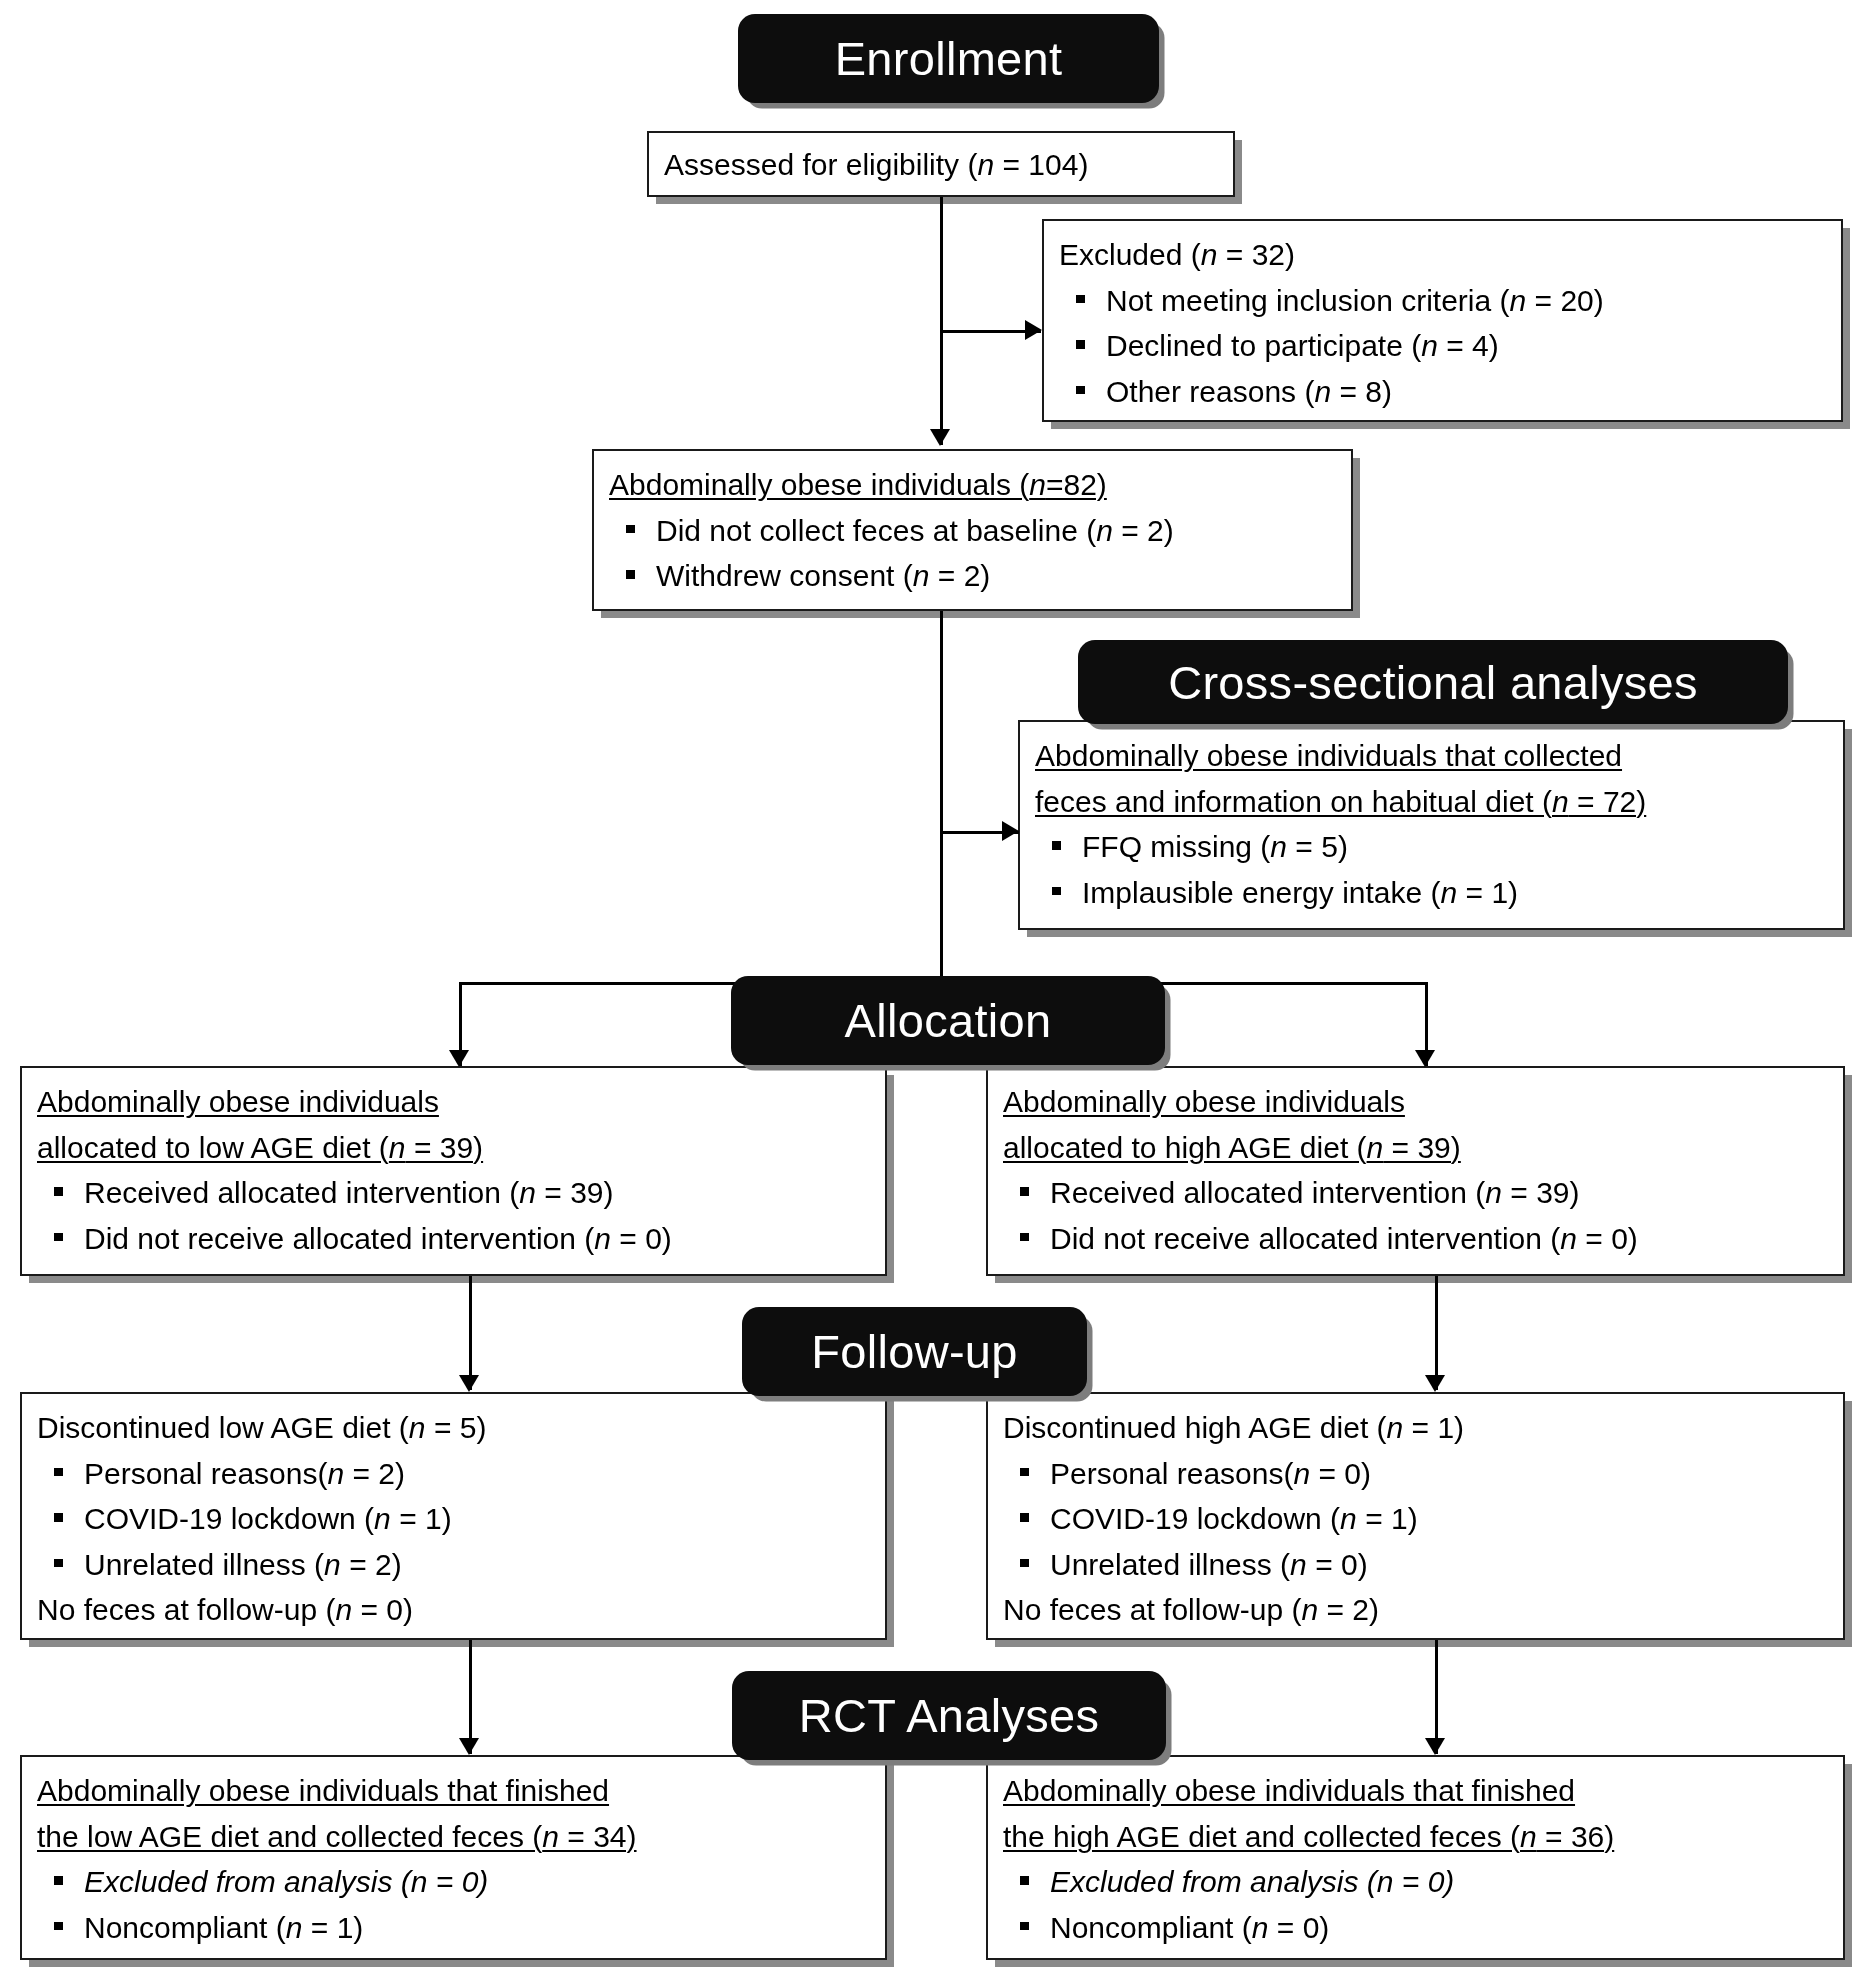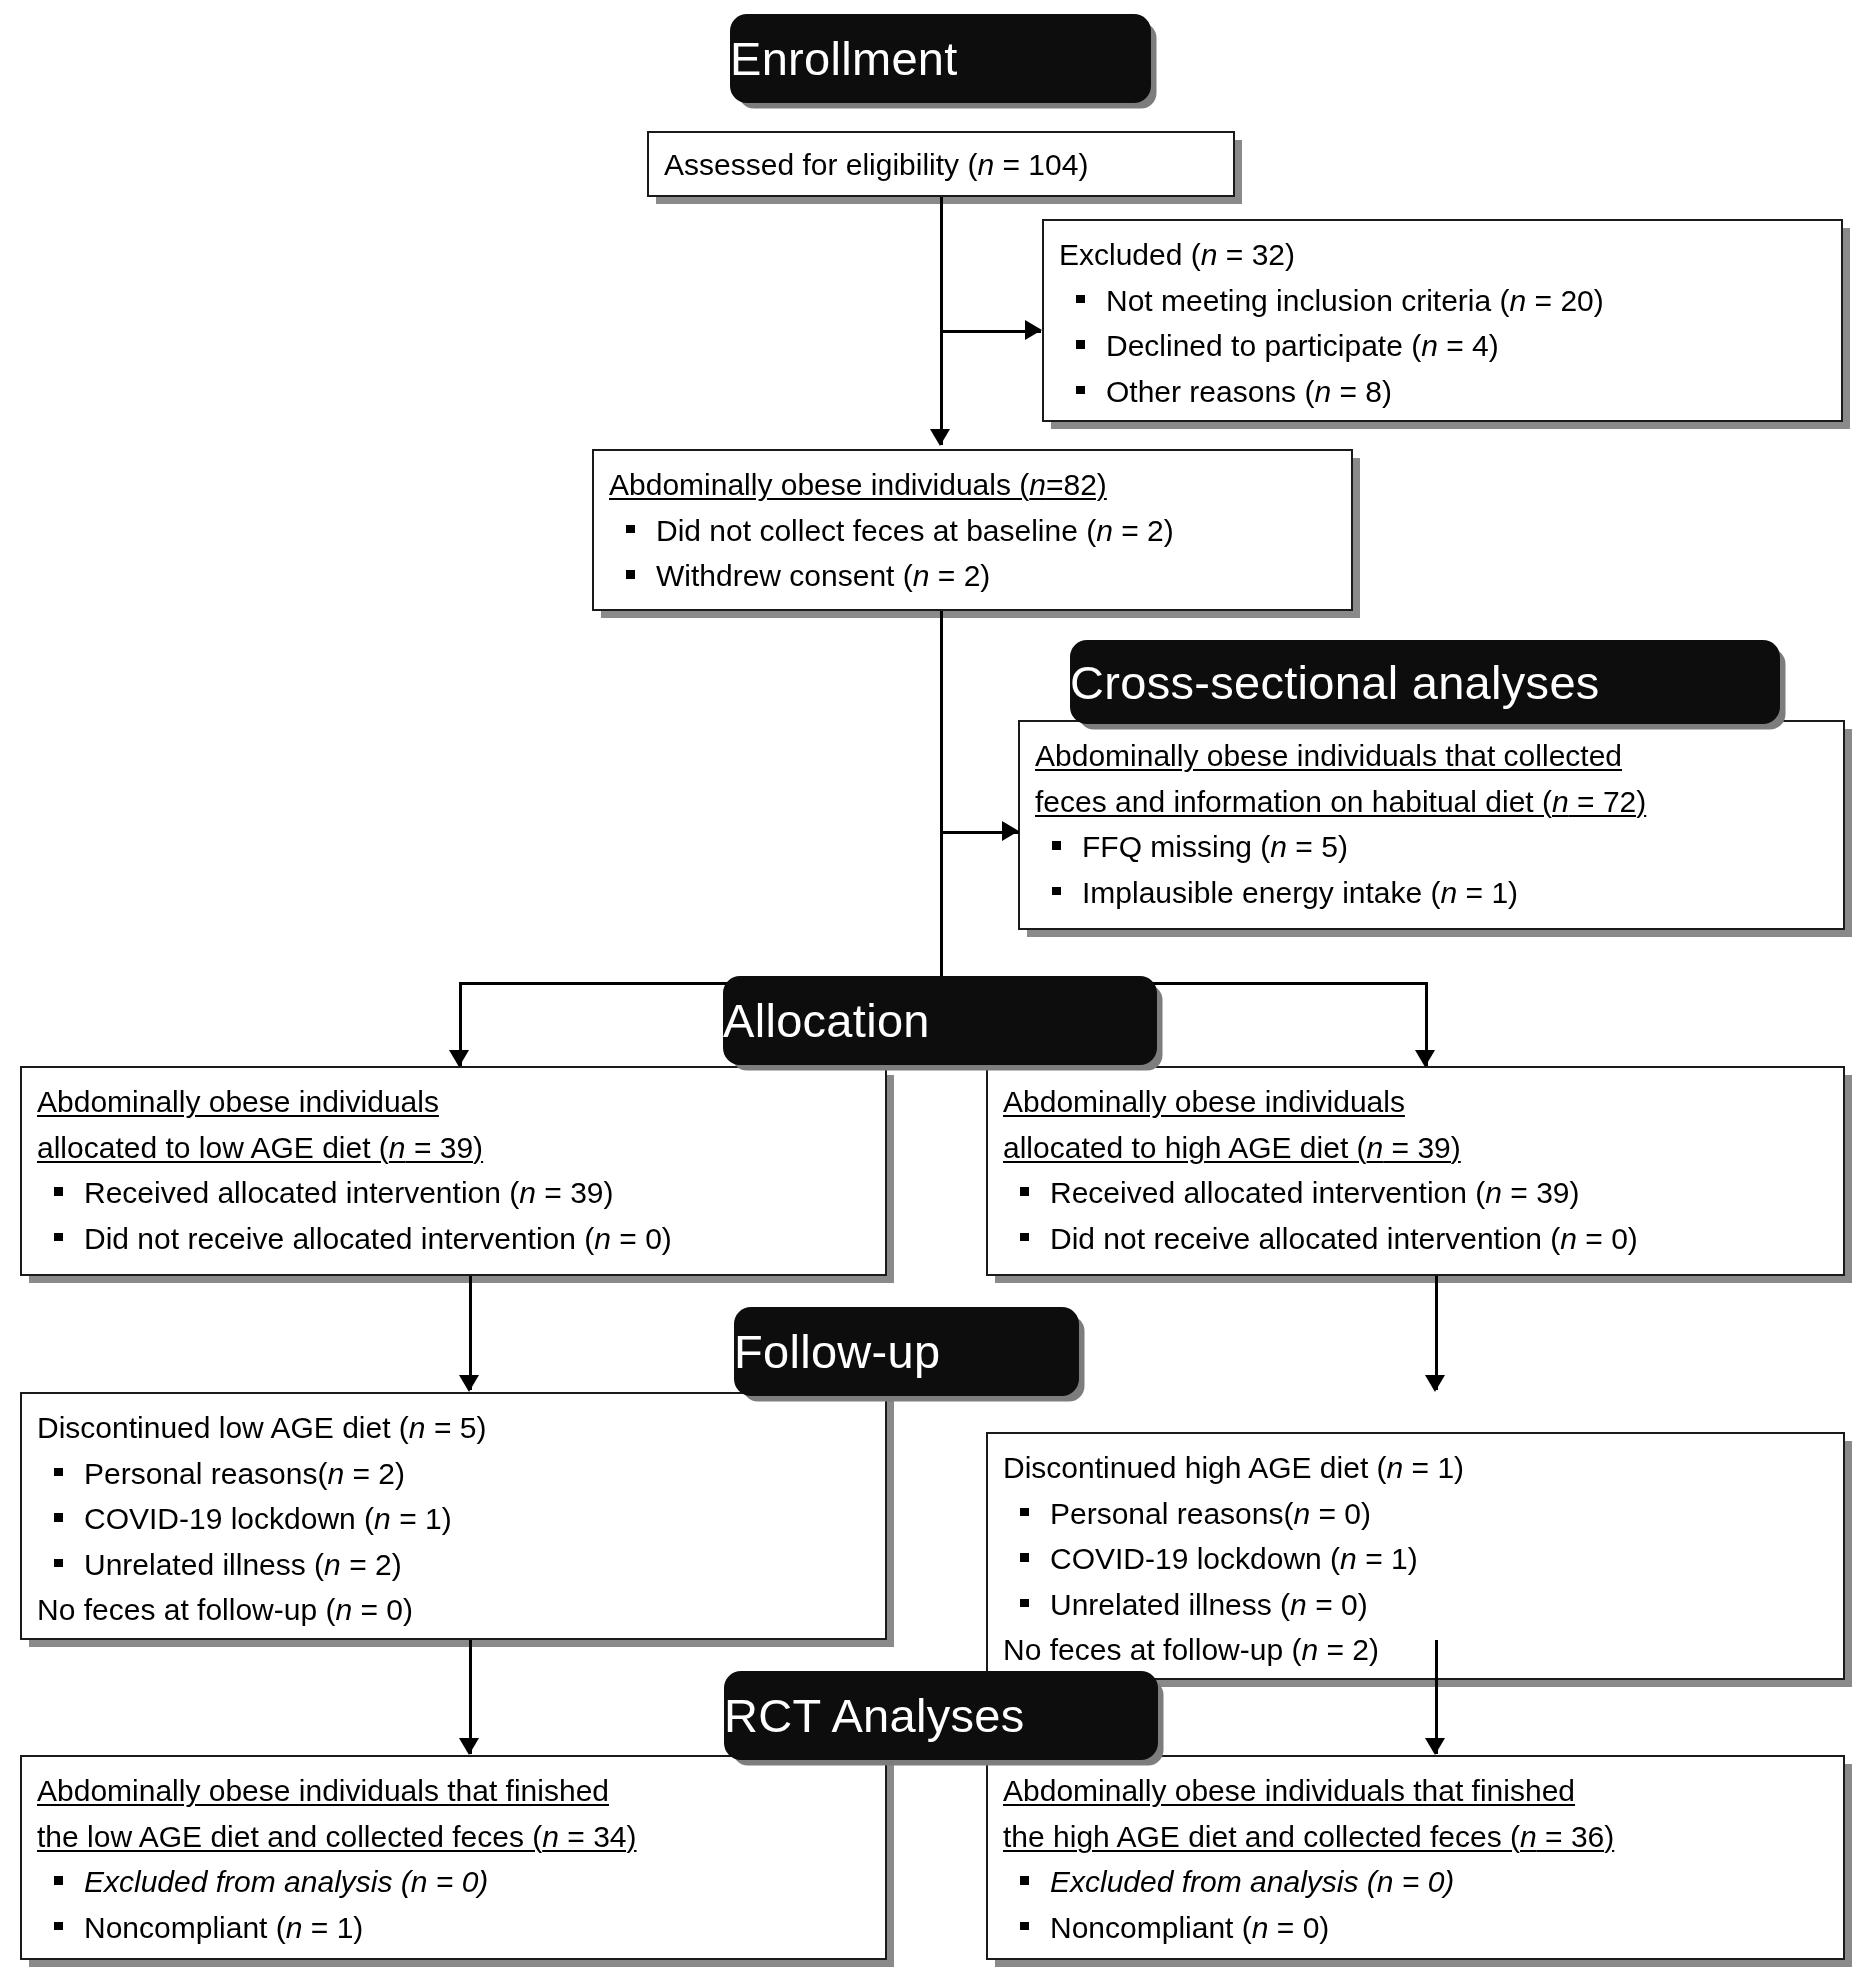--- a/index.html
+++ b/index.html
@@ -38,26 +38,27 @@
   }
   .u{ text-decoration:underline; text-underline-offset:3px; text-decoration-thickness:2px;}
   .it{font-style:italic;}
 
   
   .stage{
     position:absolute;
     background:#0d0d0d;
     color:#ffffff;
     border-radius:17px;
-    display:flex;align-items:center;justify-content:flex-start;
+    display:flex;align-items:center;justify-content:center;
     font-size:47px;
     letter-spacing:0.3px;
     box-shadow:7px 7px 0 -1.5px #7d7d7d;
     z-index:40;
     white-space:nowrap;
+    margin-left:8px;
   }
 
   
   .vline{position:absolute;background:#000000;width:2.5px;z-index:5;}
   .hline{position:absolute;background:#000000;height:2.5px;z-index:5;}
   .arrow-down{
     position:absolute;width:0;height:0;z-index:6;
     border-left:10.6px solid transparent;
     border-right:10.6px solid transparent;
     border-top:17px solid #000000;
@@ -163,21 +164,21 @@
   <div class="box" style="left:20px;top:1392px;width:867px;height:248px;">
     <p>Discontinued low AGE diet (<i>n</i> = 5)</p>
     <ul>
       <li>Personal reasons(<i>n</i> = 2)</li>
       <li>COVID-19 lockdown (<i>n</i> = 1)</li>
       <li>Unrelated illness (<i>n</i> = 2)</li>
     </ul>
     <p>No feces at follow-up (<i>n</i> = 0)</p>
   </div>
 
-  <div class="box" style="left:986px;top:1392px;width:859px;height:248px;margin-top:40px;">
+  <div class="box" style="left:986px;top:1392px;width:859px;height:248px;">
     <p>Discontinued high AGE diet (<i>n</i> = 1)</p>
     <ul>
       <li>Personal reasons(<i>n</i> = 0)</li>
       <li>COVID-19 lockdown (<i>n</i> = 1)</li>
       <li>Unrelated illness (<i>n</i> = 0)</li>
     </ul>
     <p>No feces at follow-up (<i>n</i> = 2)</p>
   </div>
 
   <div class="vline" style="left:469px;top:1640px;width:2.5px;height:114px;"></div>

